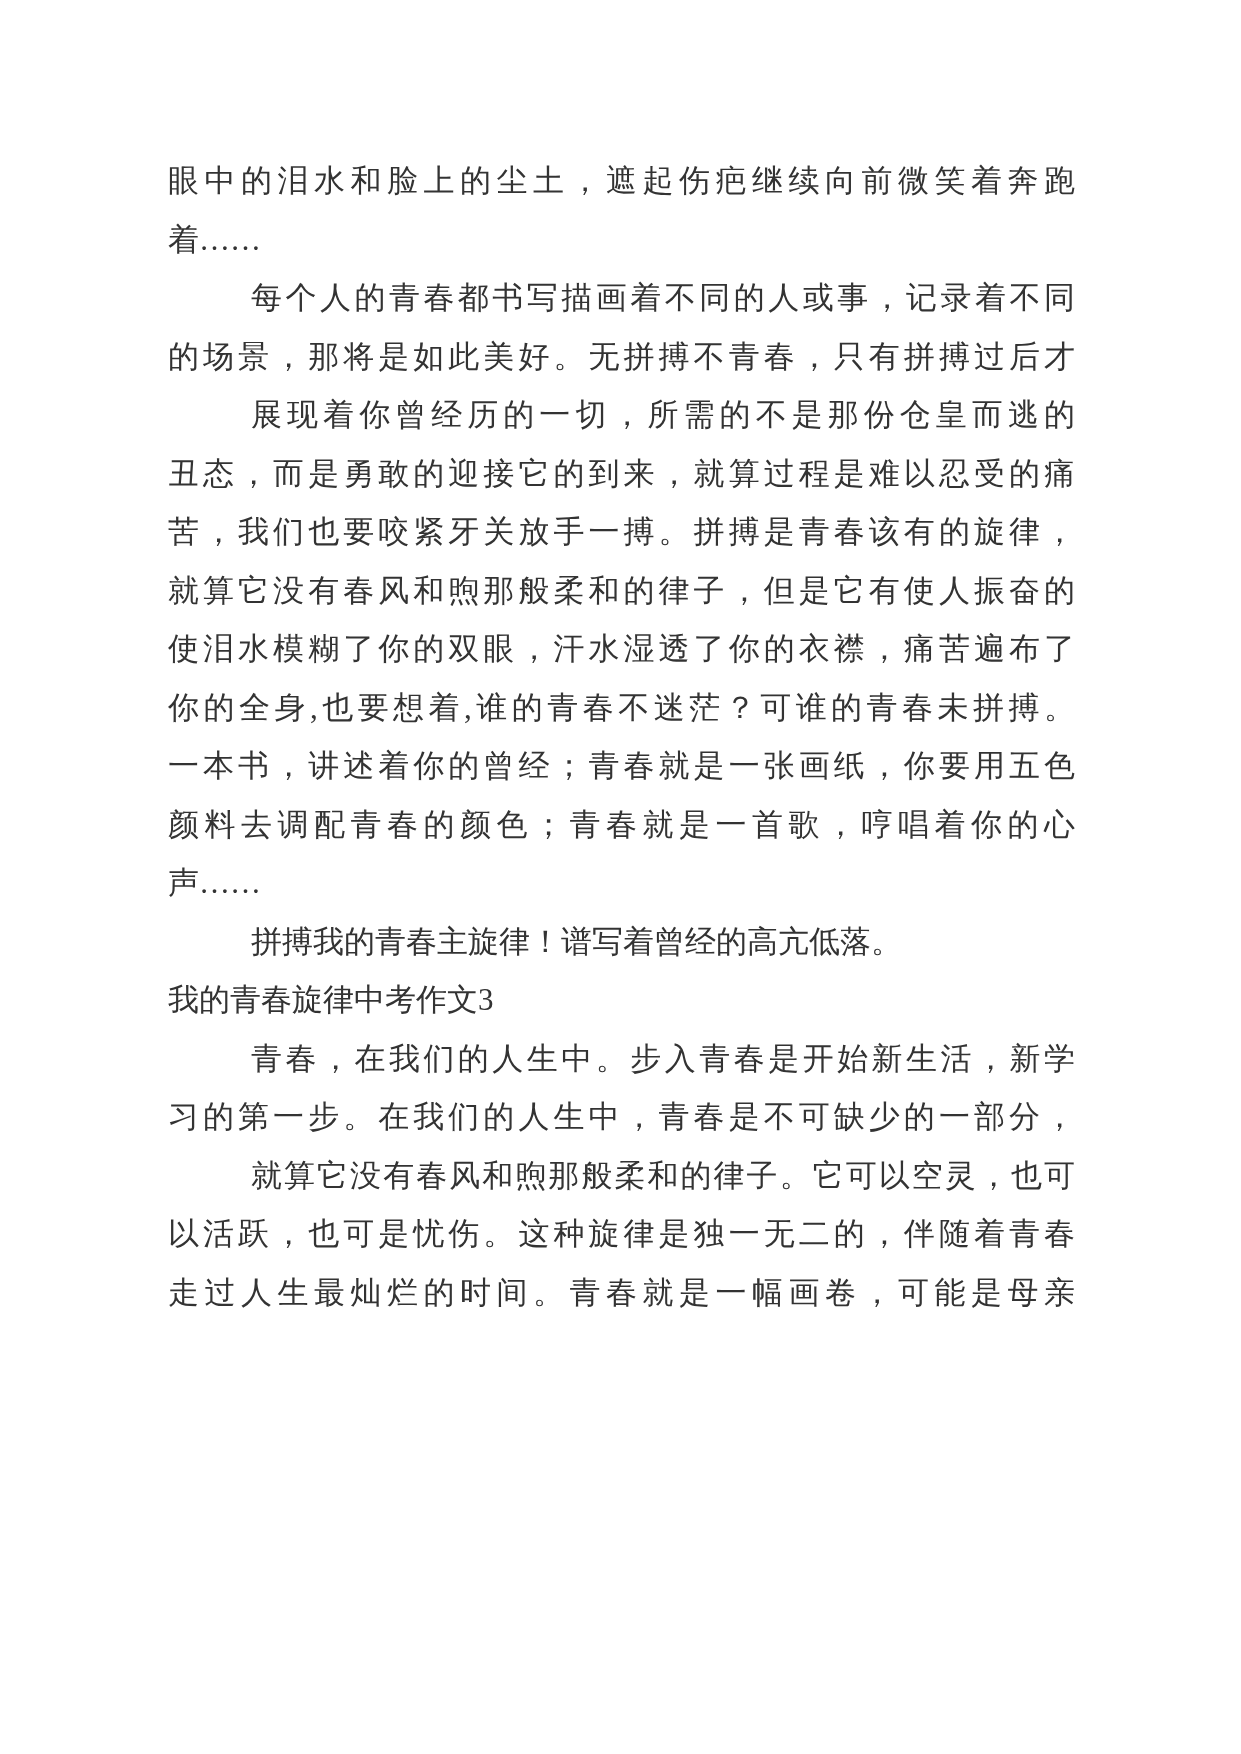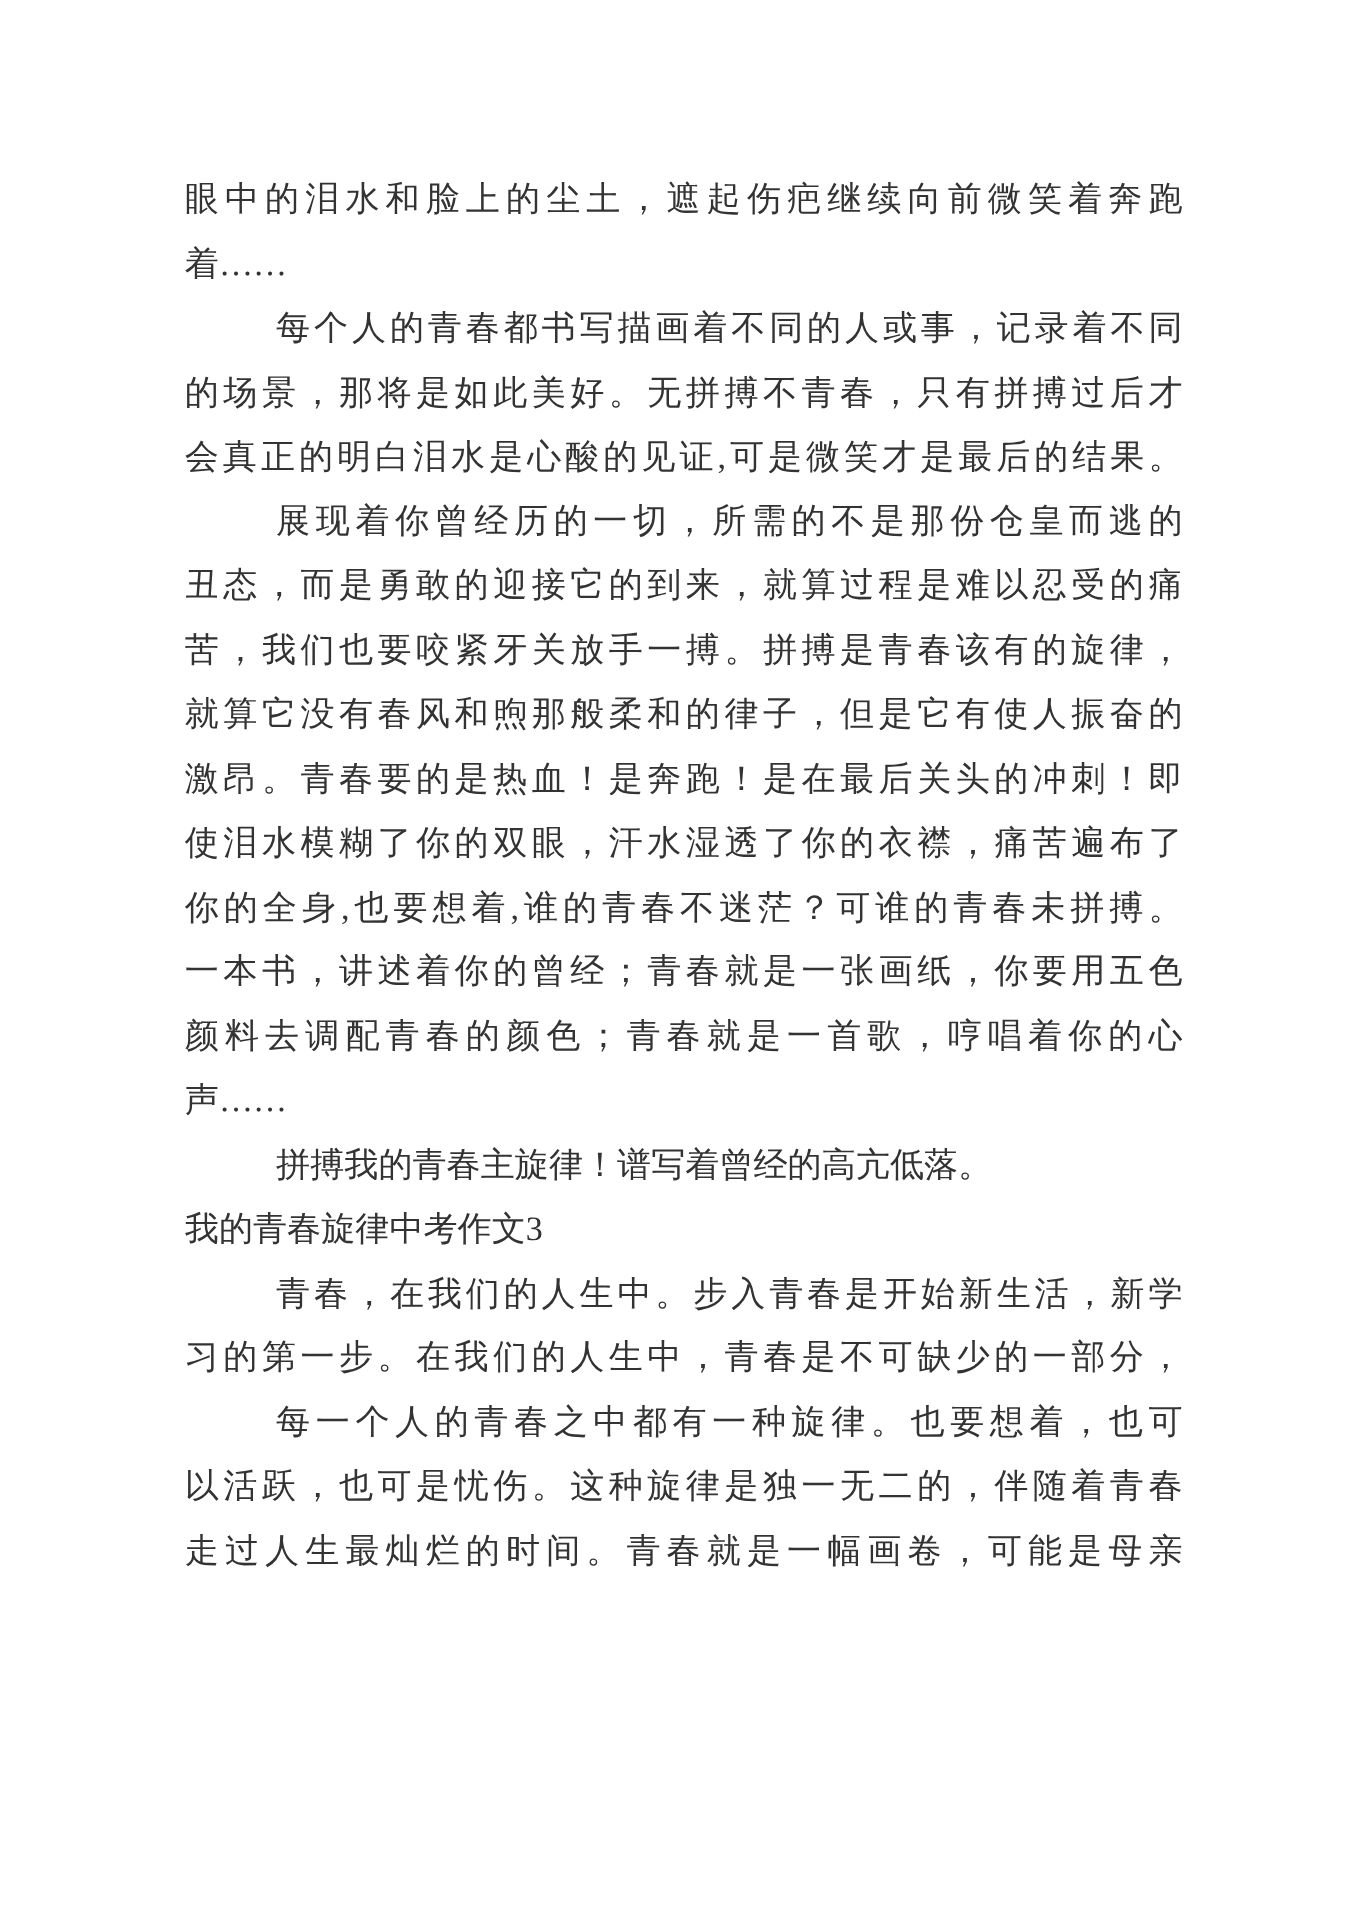--- a/index.html
+++ b/index.html
@@ -41,32 +41,30 @@
 </style>
 </head>
 <body>
 
 <div class="page">
   <div class="text-block">
       <div class="line justify">眼中的泪水和脸上的尘土，遮起伤疤继续向前微笑着奔跑</div>
       <div class="line">着……</div>
       <div class="line justify indent">每个人的青春都书写描画着不同的人或事，记录着不同</div>
       <div class="line justify">的场景，那将是如此美好。无拼搏不青春，只有拼搏过后才</div>
-      <div class="line justify">会真正的明白泪水是心酸的见证,可是微笑才是最后的结果。</div>
       <div class="line justify indent">展现着你曾经历的一切，所需的不是那份仓皇而逃的</div>
       <div class="line justify">丑态，而是勇敢的迎接它的到来，就算过程是难以忍受的痛</div>
       <div class="line justify">苦，我们也要咬紧牙关放手一搏。拼搏是青春该有的旋律，</div>
       <div class="line justify">就算它没有春风和煦那般柔和的律子，但是它有使人振奋的</div>
-      <div class="line justify">激昂。青春要的是热血！是奔跑！是在最后关头的冲刺！即</div>
       <div class="line justify">使泪水模糊了你的双眼，汗水湿透了你的衣襟，痛苦遍布了</div>
       <div class="line justify">你的全身,也要想着,谁的青春不迷茫？可谁的青春未拼搏。</div>
       <div class="line justify">一本书，讲述着你的曾经；青春就是一张画纸，你要用五色</div>
       <div class="line justify">颜料去调配青春的颜色；青春就是一首歌，哼唱着你的心</div>
       <div class="line">声……</div>
       <div class="line indent">拼搏我的青春主旋律！谱写着曾经的高亢低落。</div>
       <div class="line">我的青春旋律中考作文3</div>
       <div class="line justify indent">青春，在我们的人生中。步入青春是开始新生活，新学</div>
       <div class="line justify">习的第一步。在我们的人生中，青春是不可缺少的一部分，</div>
-      <div class="line justify indent">每一个人的青春之中都有一种旋律。也要想着，也可</div>
+      <div class="line justify indent">就算它没有春风和煦那般柔和的律子。它可以空灵，也可</div>
       <div class="line justify">以活跃，也可是忧伤。这种旋律是独一无二的，伴随着青春</div>
       <div class="line justify">走过人生最灿烂的时间。青春就是一幅画卷，可能是母亲</div>
     </div>
 </div>
 
 </body></html>

